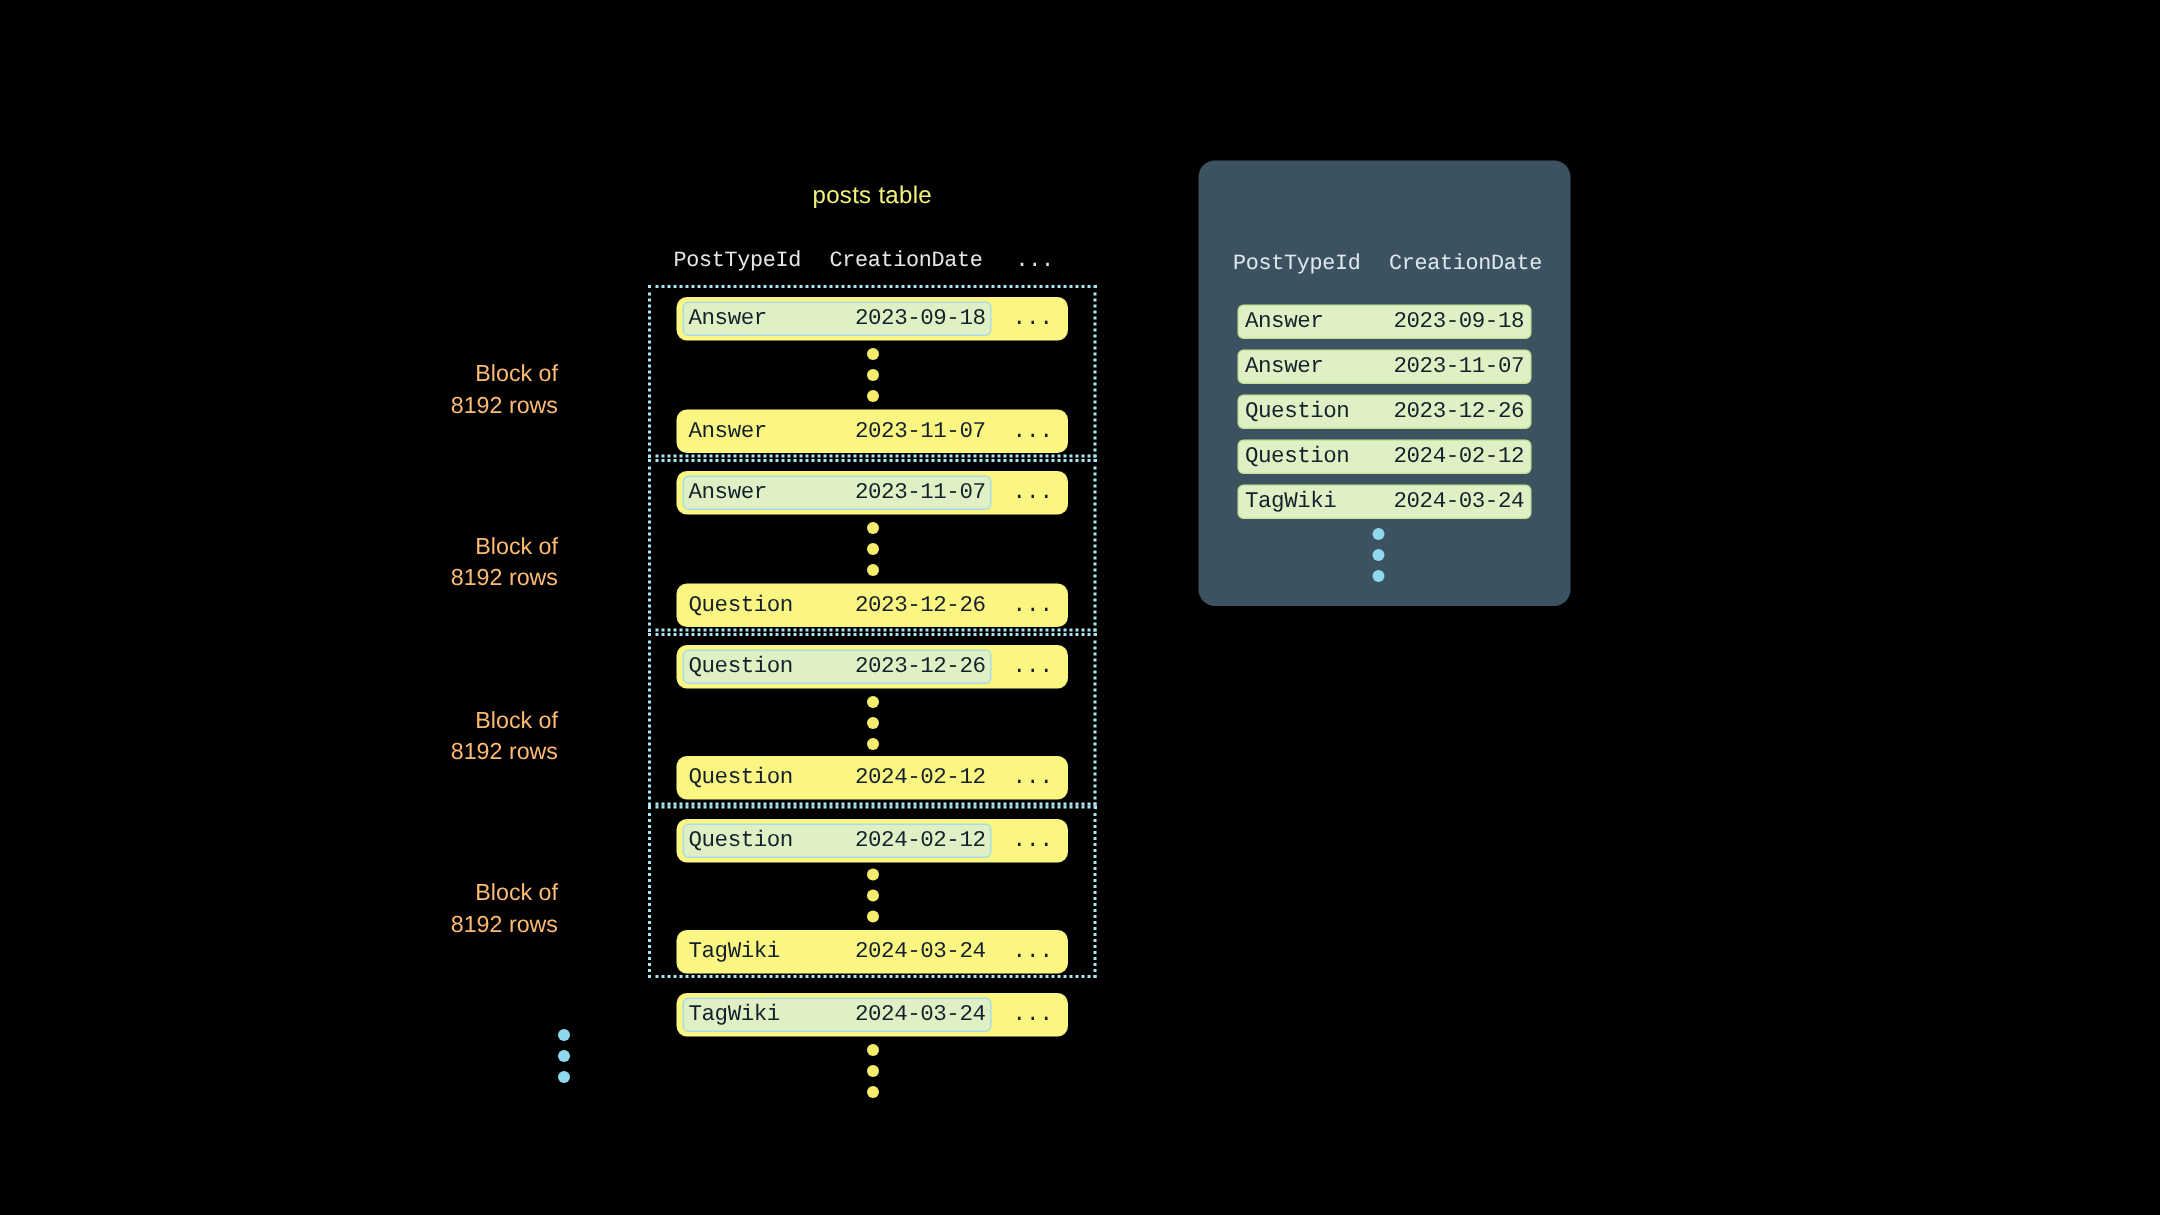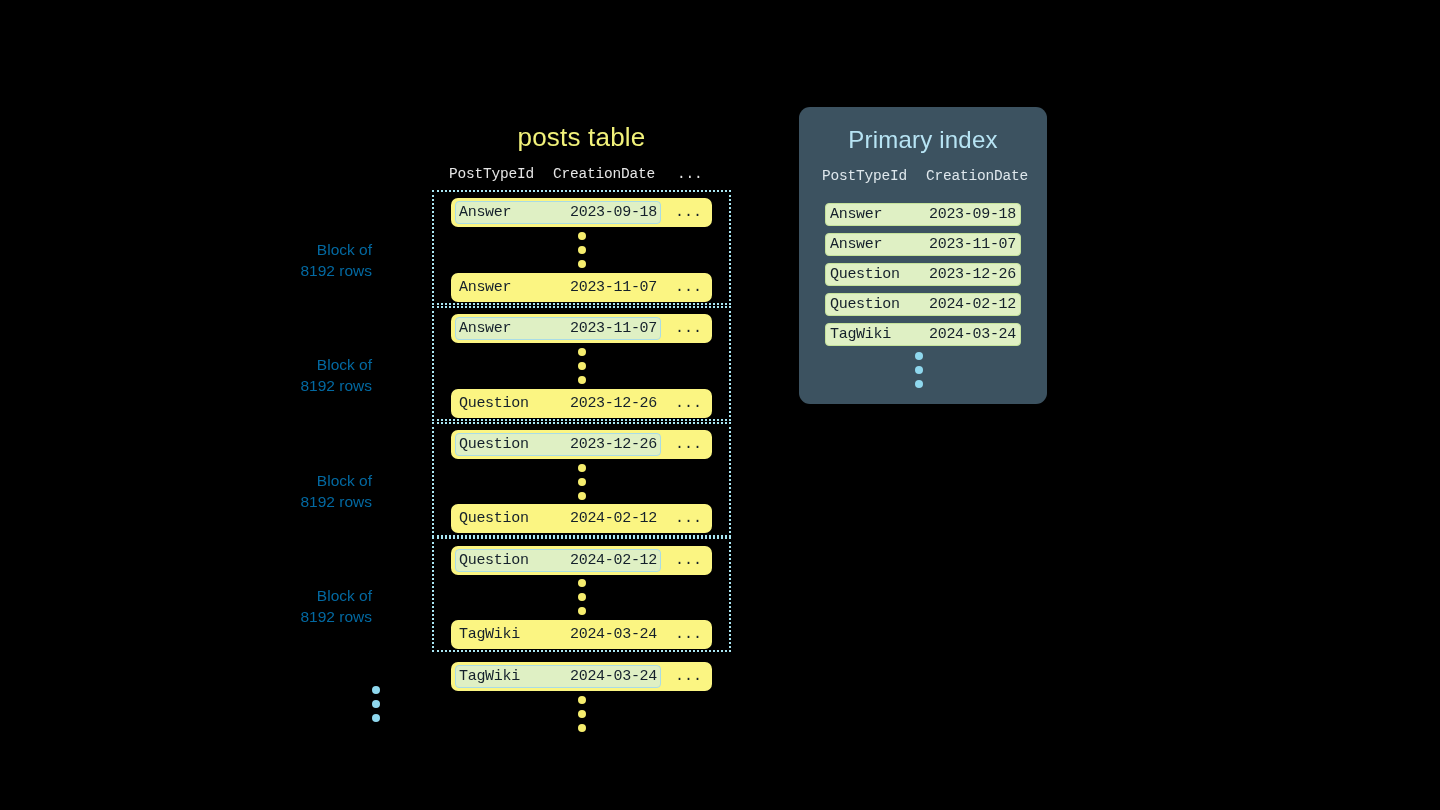--- a/index.html
+++ b/index.html
@@ -19,21 +19,21 @@
   
   .abs { position: absolute; }
   .mono { font-family: Liberation Mono, monospace; }
 
   
   #posts-table-title {
     left: 431px;
     top: 122px;
     width: 301px;
     text-align: center;
-    font-size: 26px;
+    font-size: 16px;
     color: #f2f27a;
     letter-spacing: .2px;
   }
 
   #posts-table-header {
     left: 449px;
     top: 166px;
     width: 264px;
     height: 20px;
     font-size: 14.5px;
@@ -52,21 +52,21 @@
     box-sizing: border-box;
   }
 
   
   .block-label {
     width: 150px;
     left: 222px;
     text-align: right;
     font-size: 15.5px;
     line-height: 21px;
-    color: #0369a1;
+    color: #fdba74;
   }
 
   
   .row {
     left: 451px;
     width: 261px;
     height: 29px;
     background: #fbf582;
     border-radius: 7px;
     box-sizing: border-box;
@@ -310,21 +310,20 @@
     <i></i>
     <i></i>
   </div>
 <div class="abs vdots blue" style="left:371px; top:686px;">
     <i></i>
     <i></i>
     <i></i>
   </div>
 
 <div class="abs" id="primary-index-panel">
-  <div id="primary-index-title">Primary index</div>
 
   <div class="mono" id="primary-index-header">
     <span class="h-ptid">PostTypeId</span>
     <span class="h-cd">CreationDate</span>
   </div>
 
   <div class="idx-row mono" style="top:96px;">
     <span class="c-type">Answer</span>
     <span class="c-date">2023-09-18</span>
   </div>

